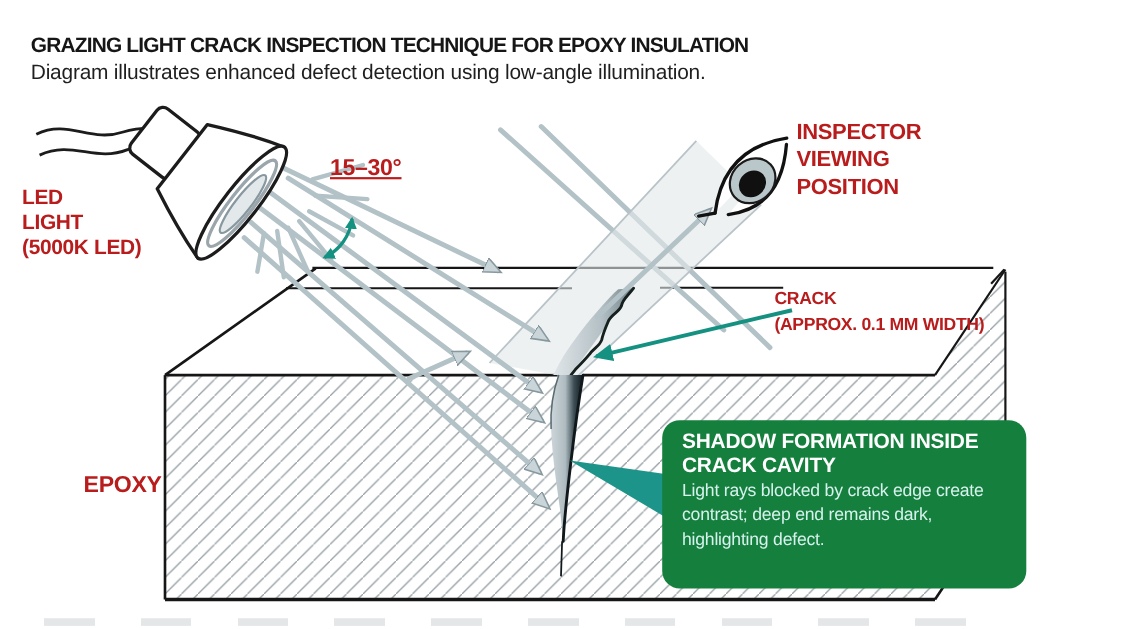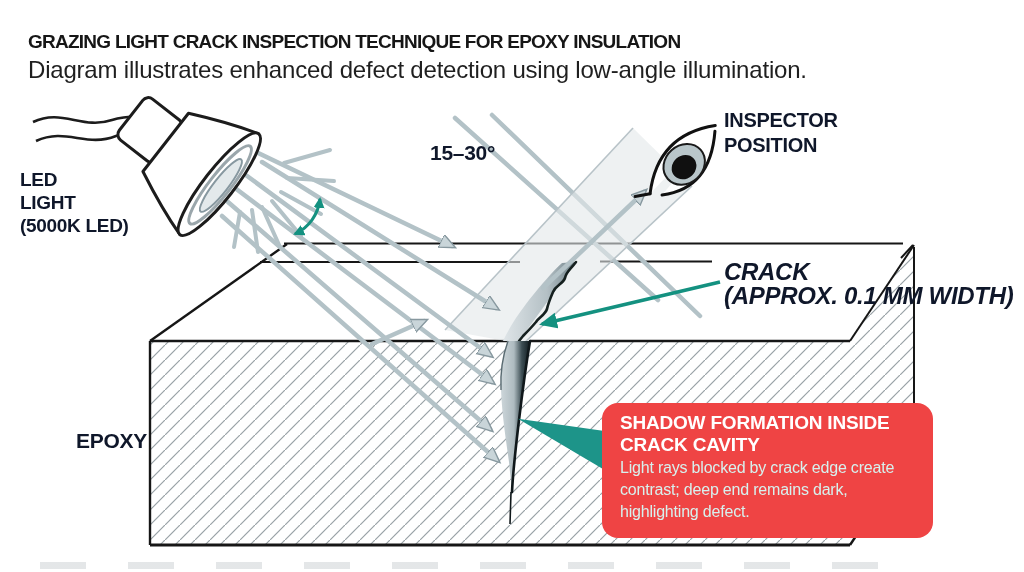--- a/index.html
+++ b/index.html
@@ -1,29 +1,29 @@
 <!DOCTYPE html>
 <html><head>
 <meta charset="utf-8">
 <style>
   html,body{margin:0;padding:0;background:#ffffff;}
   .stage{position:relative;width:1024px;height:572px;background:#fff;overflow:hidden;
          font-family:"Liberation Sans","DejaVu Sans",sans-serif;}
   .title{position:absolute;left:28px;top:18px;font-size:19px;font-weight:bold;
          letter-spacing:-0.75px;color:#161616;white-space:nowrap;}
-  .subtitle{position:absolute;left:28px;top:56px;font-size:24px;color:#1f1f1f;letter-spacing:-0.2px;}
-  .lbl{position:absolute;color:#0f172a;font-weight:bold;letter-spacing:-0.3px;}
+  .subtitle{position:absolute;left:28px;top:56px;font-size:19px;color:#1f1f1f;letter-spacing:-0.2px;}
+  .lbl{position:absolute;color:#b91c1c;font-weight:bold;letter-spacing:-0.3px;}
   .lbl-light{left:20px;top:168px;width:156px;font-size:19px;line-height:23px;}
-  .lbl-angle{left:300px;top:140px;width:195px;text-align:right;font-size:21px;line-height:26px;}
+  .lbl-angle{left:300px;top:140px;width:195px;text-align:left;font-size:21px;line-height:26px;text-decoration:underline;}
   .lbl-inspector{left:724px;top:108px;font-size:20px;line-height:25px;}
-  .lbl-crack{left:724px;top:260px;font-size:24px;line-height:24px;font-style:italic;}
+  .lbl-crack{left:704px;top:260px;font-size:16px;line-height:24px;}
   .lbl-epoxy{left:76px;top:429px;font-size:21px;}
   svg.diagram{position:absolute;left:0;top:0;z-index:1;}
   .labels{position:absolute;left:0;top:0;width:1024px;height:572px;z-index:2;pointer-events:none;}
-  .callout{position:absolute;left:602px;top:403px;width:331px;height:135px;background:#ef4444;
+  .callout{position:absolute;left:602px;top:382px;width:331px;height:153px;background:#15803d;
            border-radius:16px;z-index:3;box-sizing:border-box;padding:9px 14px 0 18px;}
   .callout-title{color:#ffffff;font-size:19px;font-weight:bold;line-height:22px;letter-spacing:-0.2px;}
   .callout-body{color:#d7f1ee;font-size:16px;line-height:22px;margin-top:1px;letter-spacing:-0.2px;}
   .callout-pointer{position:absolute;left:518px;top:414px;width:90px;height:58px;background:#1d9489;
            z-index:3;clip-path:polygon(0 8%,100% 30%,100% 100%);}
   .bottom-marks{position:absolute;left:40px;top:562px;width:840px;height:7px;opacity:.5;z-index:0;
            background:repeating-linear-gradient(90deg,#c9ced1 0 46px,transparent 46px 88px);}
 </style>
 </head>
 <body>
@@ -168,20 +168,21 @@
       <div>LIGHT</div>
       <div>(5000K LED)</div>
     </div>
 
     <div class="lbl lbl-angle">
       <div>15–30°</div>
     </div>
 
     <div class="lbl lbl-inspector">
       <div>INSPECTOR</div>
+      <div>VIEWING</div>
       <div>POSITION</div>
     </div>
 
     <div class="lbl lbl-crack">
       <div>CRACK</div>
       <div>(APPROX. 0.1 MM WIDTH)</div>
     </div>
 
     <div class="lbl lbl-epoxy">EPOXY</div>
   </div>

